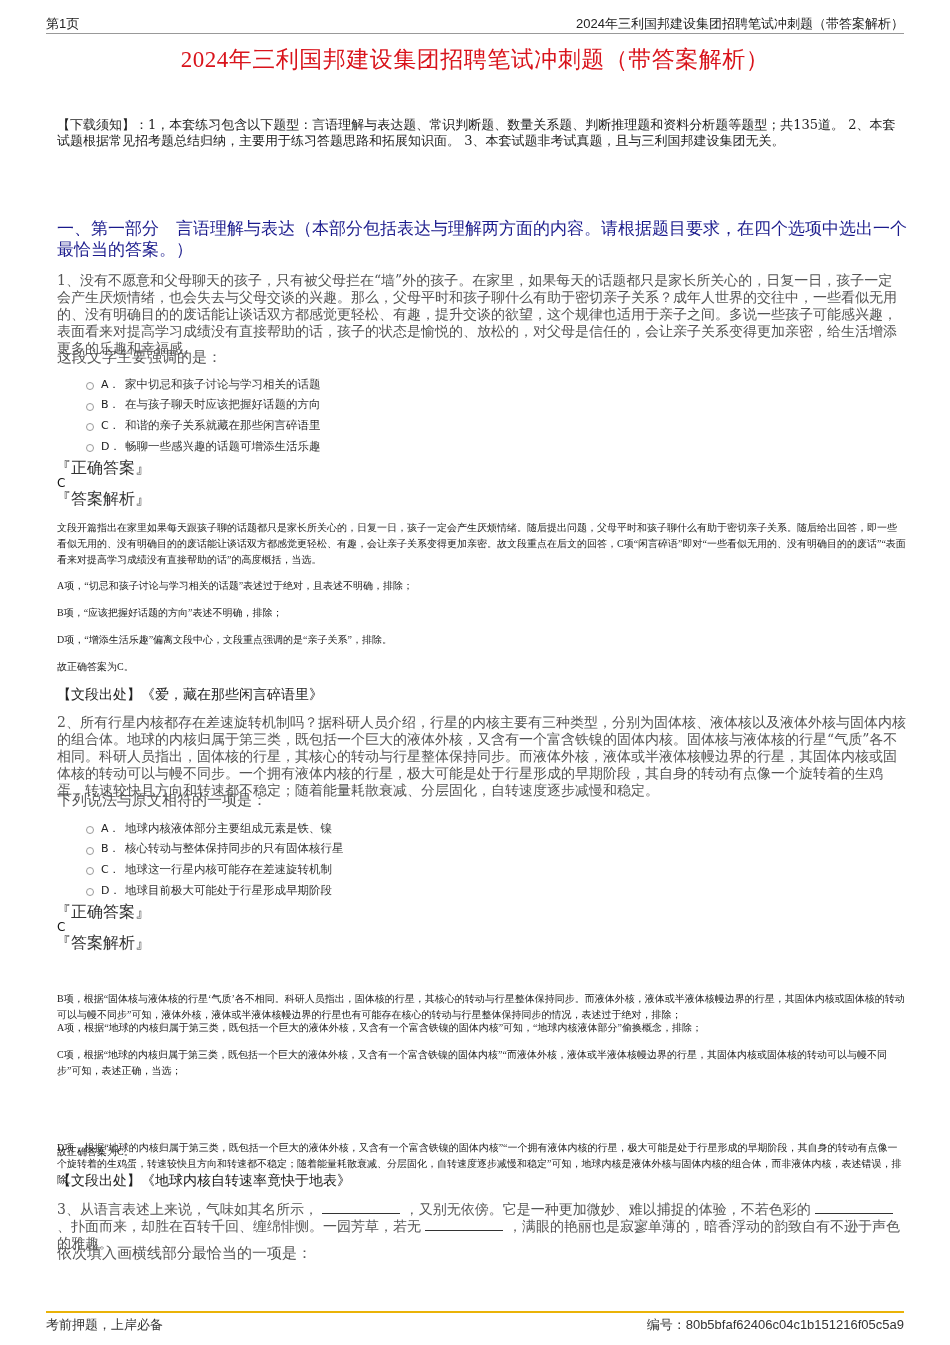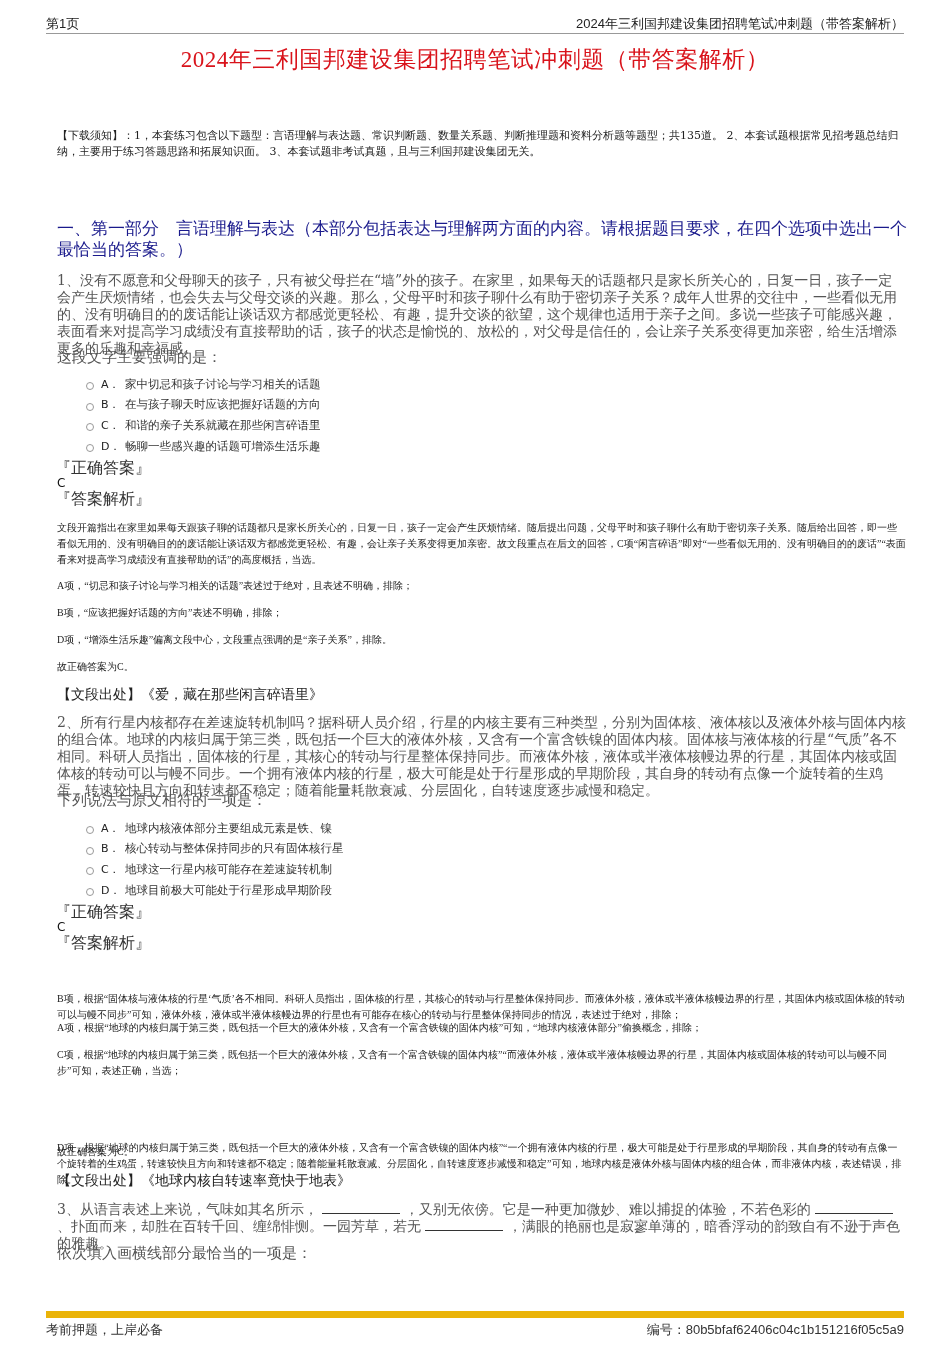--- a/index.html
+++ b/index.html
@@ -5,37 +5,37 @@
   html, body { margin:0; padding:0; background:#fff; }
   body { width:950px; height:1345px; position:relative; overflow:hidden;
          font-family:"DejaVu Serif", "Liberation Serif", serif; color:#333; }
   .page-header { position:absolute; left:46px; right:46px; top:14px; height:19px;
          border-bottom:1px solid #999; font-family:"Liberation Sans", sans-serif;
          font-size:13px; color:#222; }
   .page-header .left { position:absolute; left:0; top:1px; }
   .page-header .right { position:absolute; right:0; top:1px; }
   .doc-title { position:absolute; left:0; right:0; top:44px; text-align:center;
          font-family:"Liberation Serif", serif; font-size:23px; color:#d9131b; letter-spacing:0.5px; }
-  .notice { position:absolute; left:57px; right:46px; top:128px; font-size:11px; line-height:16px; color:#222; }
+  .notice { position:absolute; left:57px; right:46px; top:117px; font-size:13px; line-height:16px; color:#222; }
   .section-head { position:absolute; left:57px; right:40px; top:218px; font-size:17px;
          line-height:21px; color:#1a1a8c; font-family:"Liberation Serif", serif; }
   .block { position:absolute; left:57px; right:44px; }
   .passage { font-size:14px; line-height:17px; color:#555; margin:0; }
   .prompt { font-size:15px; color:#555; margin:0; }
   .options { position:absolute; left:86px; }
   .opt { display:flex; align-items:center; height:20.6px; font-size:11.5px; color:#333; }
   .radio { width:8px; height:8px; border:1px solid #999; border-radius:50%;
            margin-right:7px; margin-top:4px; background:#fff; box-sizing:border-box; }
   .opt .letter { font-family:"DejaVu Sans", sans-serif; width:24px; color:#222; font-size:11px; }
   .label-line { font-size:16px; color:#333; line-height:16px; }
   .answer-letter { font-family:"DejaVu Sans", sans-serif; font-size:12px; color:#111; line-height:15px; }
   .analysis { font-size:10px; line-height:16px; color:#222; margin:0; font-family:"Liberation Serif", serif; }
   .source { font-size:14px; color:#222; font-family:"Liberation Serif", serif; }
   .blank { display:inline-block; width:78px; border-bottom:1px solid #333; height:10px; vertical-align:baseline; }
-  .page-footer { position:absolute; left:46px; right:46px; top:1311px; border-top:7px solid #eab308;
+  .page-footer { position:absolute; left:46px; right:46px; top:1311px; border-top:2px solid #eab308;
          font-family:"Liberation Sans", sans-serif; font-size:13px; color:#333; height:20px; }
   .page-footer .left { position:absolute; left:0; top:3px; }
   .page-footer .right { position:absolute; right:0; top:3px; }
 </style>
 </head>
 <body>
 
 <div class="page-header">
   <span class="left">第1页</span>
   <span class="right">2024年三利国邦建设集团招聘笔试冲刺题（带答案解析）</span>

